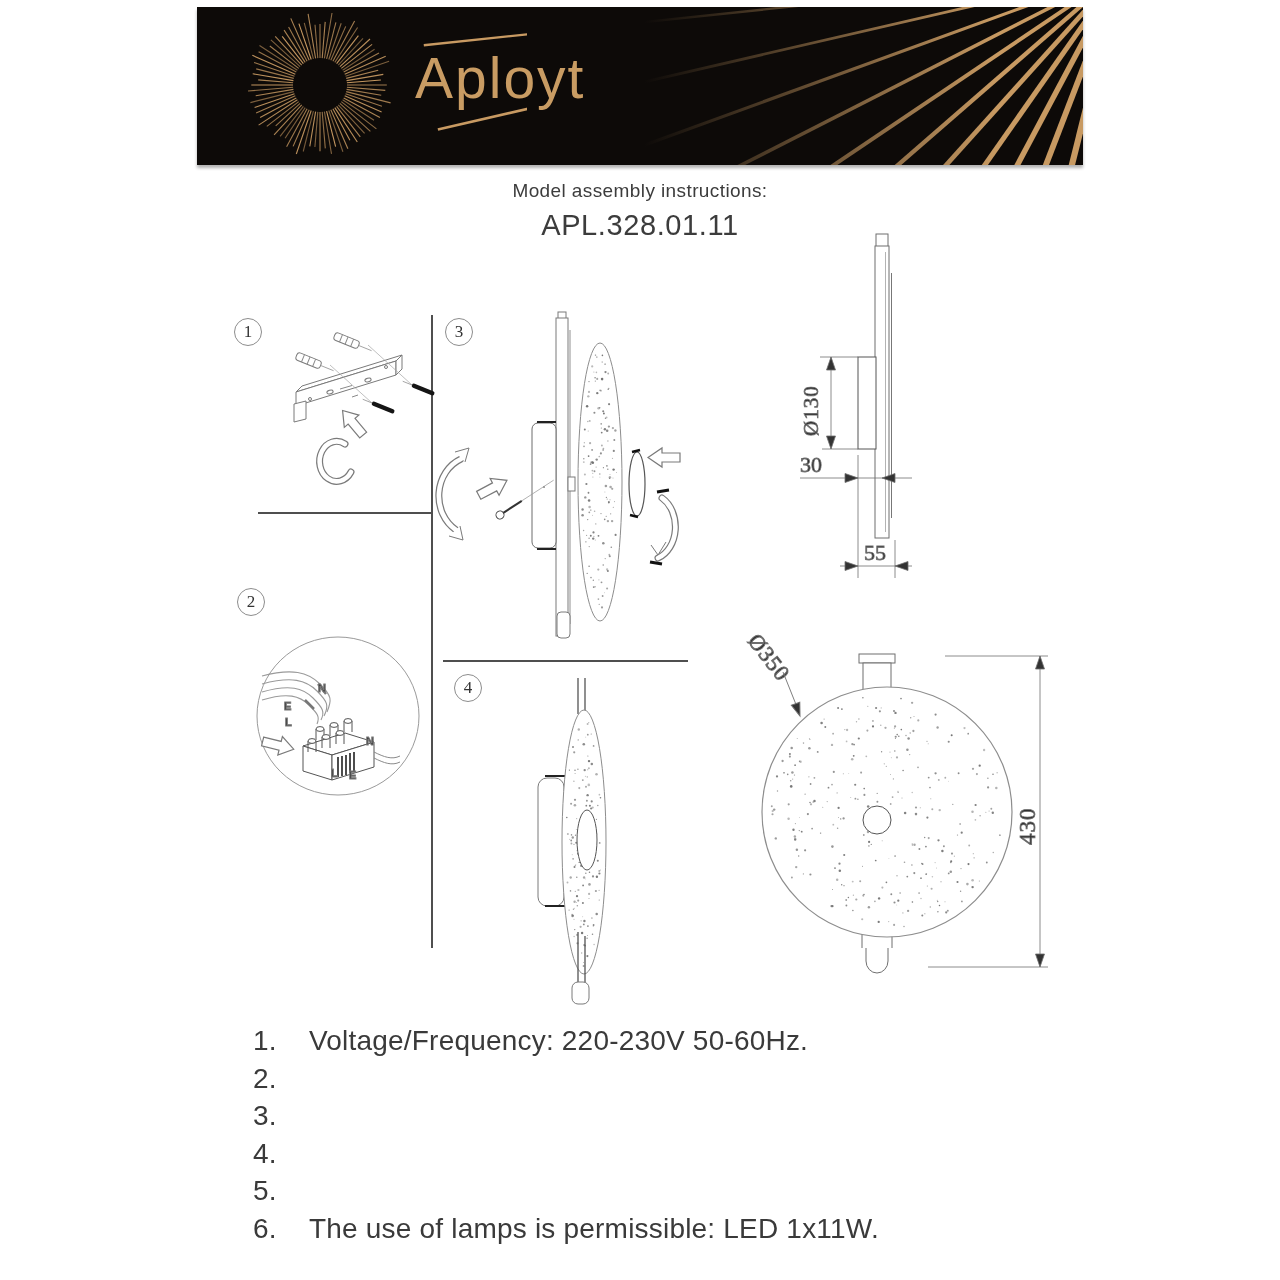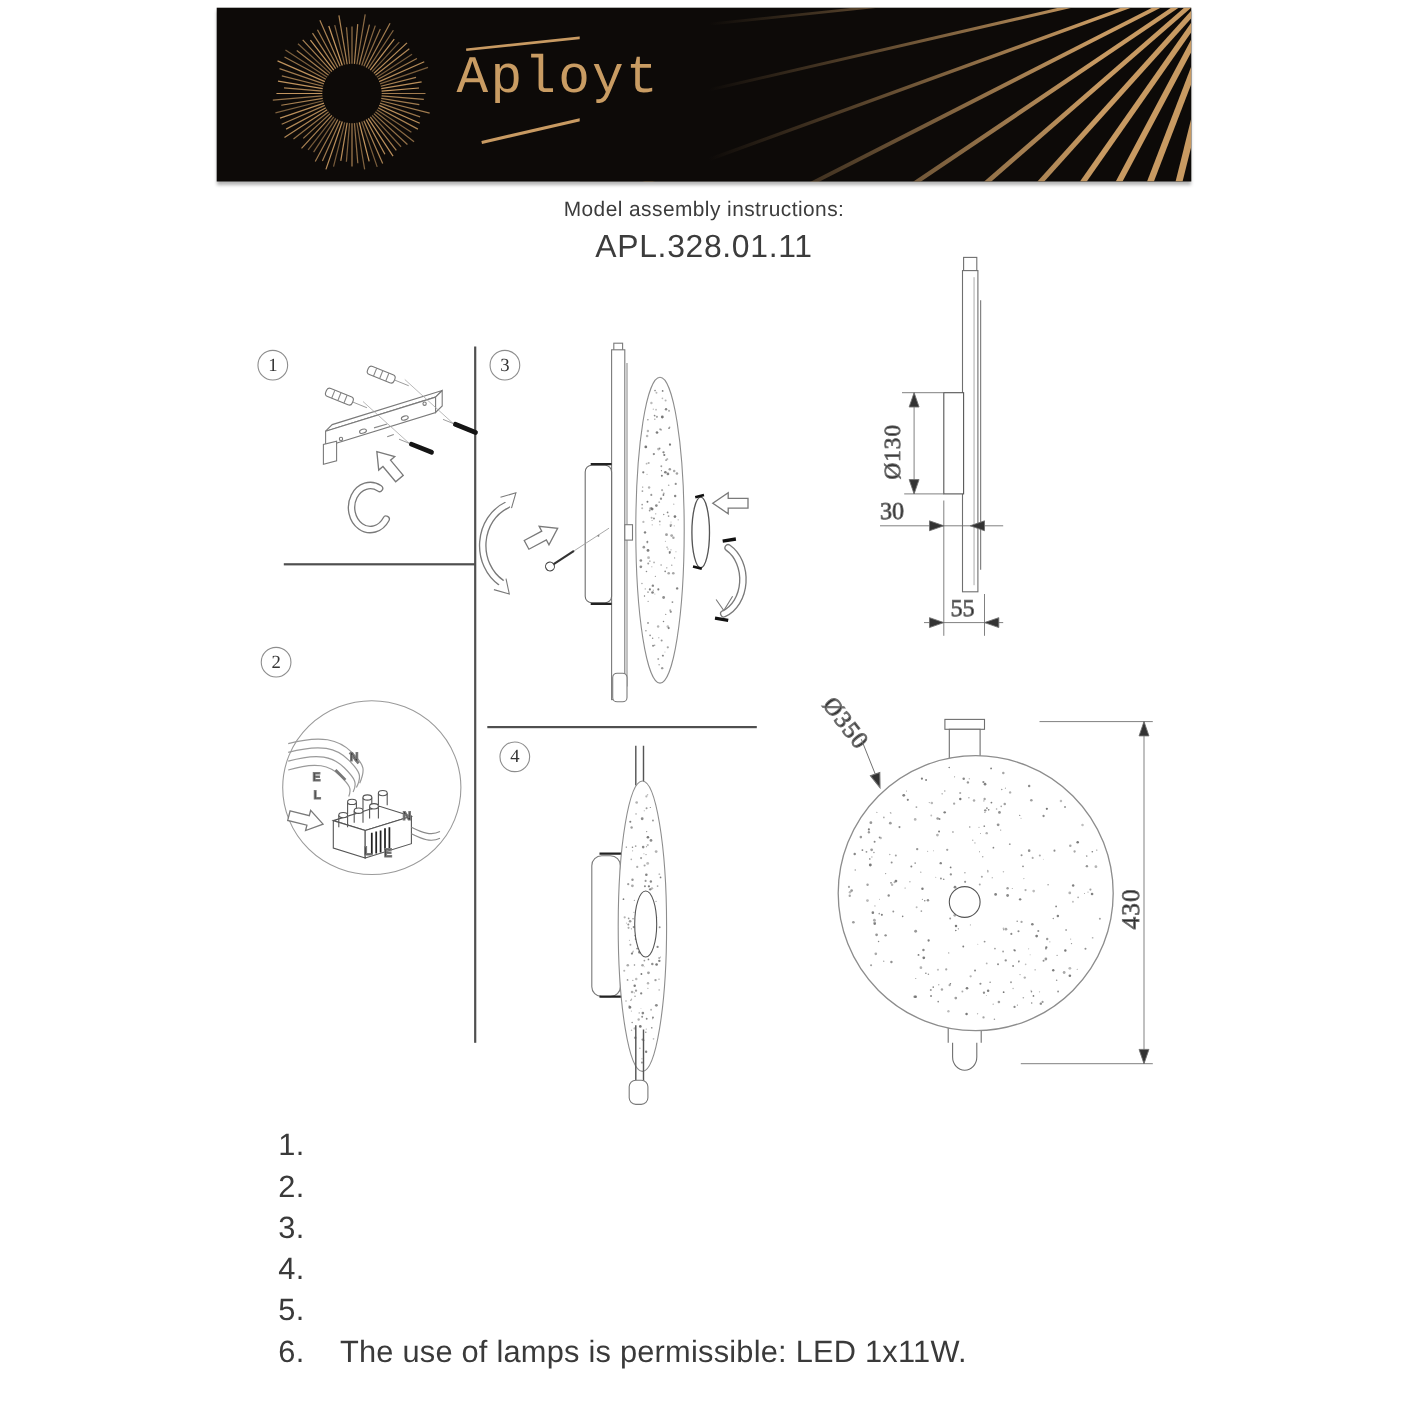--- a/index.html
+++ b/index.html
@@ -2,22 +2,22 @@
 <html><head>
 <meta charset="utf-8">
 <style>
   html,body{margin:0;padding:0;background:#ffffff;}
   .page{position:relative;width:1280px;height:1280px;background:#ffffff;overflow:hidden;
         font-family:"Liberation Sans",sans-serif;outline:1px solid #e3e3e3;}
   
   .banner{position:absolute;left:197px;top:7px;width:886px;height:158px;background:#0d0a08;
           overflow:hidden;box-shadow:0 3px 3px rgba(0,0,0,.30);}
   .banner svg{position:absolute;left:0;top:0;}
-  .brand{position:absolute;left:218px;top:38px;font-size:48px;color:#c99c63;letter-spacing:2px;
-         font-family:Liberation Mono, monospace;}
+  .brand{position:absolute;left:218px;top:38px;font-size:57px;color:#c99c63;letter-spacing:2px;
+         font-family:Liberation Sans, sans-serif;}
   
   .title-block{position:absolute;left:0;top:173px;width:100%;text-align:center;color:#3c3c3c;}
   .title-block .t1{font-size:19px;line-height:35px;letter-spacing:.4px;}
   .title-block .t2{font-size:29px;line-height:34px;letter-spacing:.6px;}
   
   .vline,.hline{position:absolute;background:#4f4f4f;}
   .badge{position:absolute;width:26px;height:26px;border:1.3px solid #8d8d8d;border-radius:50%;
          background:#fff;display:flex;align-items:center;justify-content:center;
          font-family:"Liberation Serif",serif;font-size:17px;color:#333;}
   .art{position:absolute;}
@@ -982,20 +982,21 @@
       <path d="M1040,656 V967"></path>
       <use href="#dimArrow" transform="translate(1040,656)"></use>
       <use href="#dimArrow" transform="translate(1040,967) rotate(180)"></use>
       <text transform="translate(1035,845) rotate(-90)" font-size="23" letter-spacing="1">430</text>
     </g>
   </svg>
 
   <div class="instructions">
     <div class="row">
       <span class="num">1.</span>
+      <span>Voltage/Frequency: 220-230V 50-60Hz.</span>
     </div>
     <div class="row">
       <span class="num">2.</span>
     </div>
     <div class="row">
       <span class="num">3.</span>
     </div>
     <div class="row">
       <span class="num">4.</span>
     </div>

